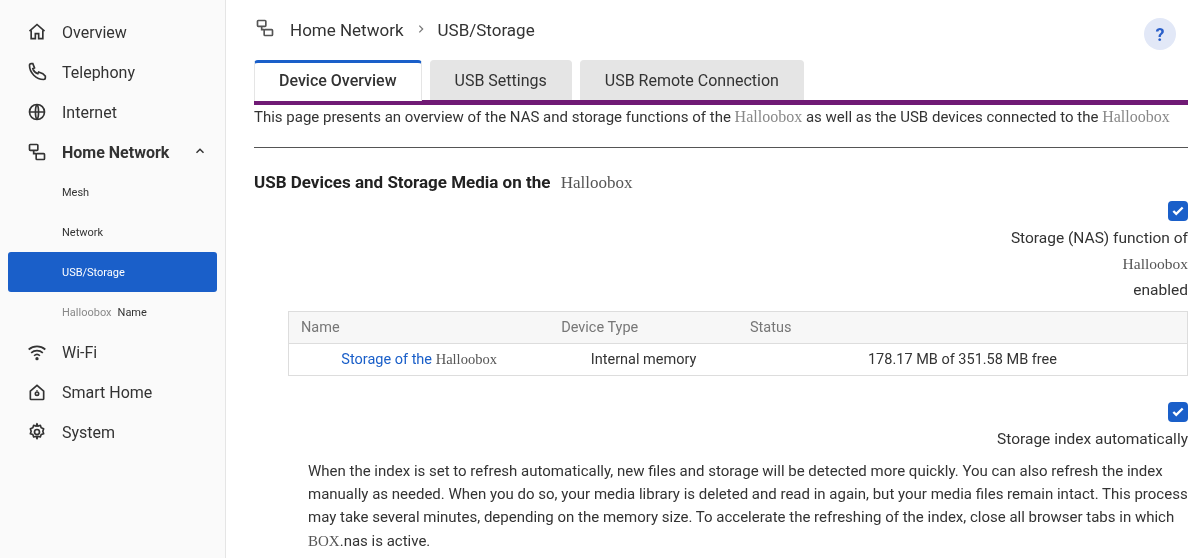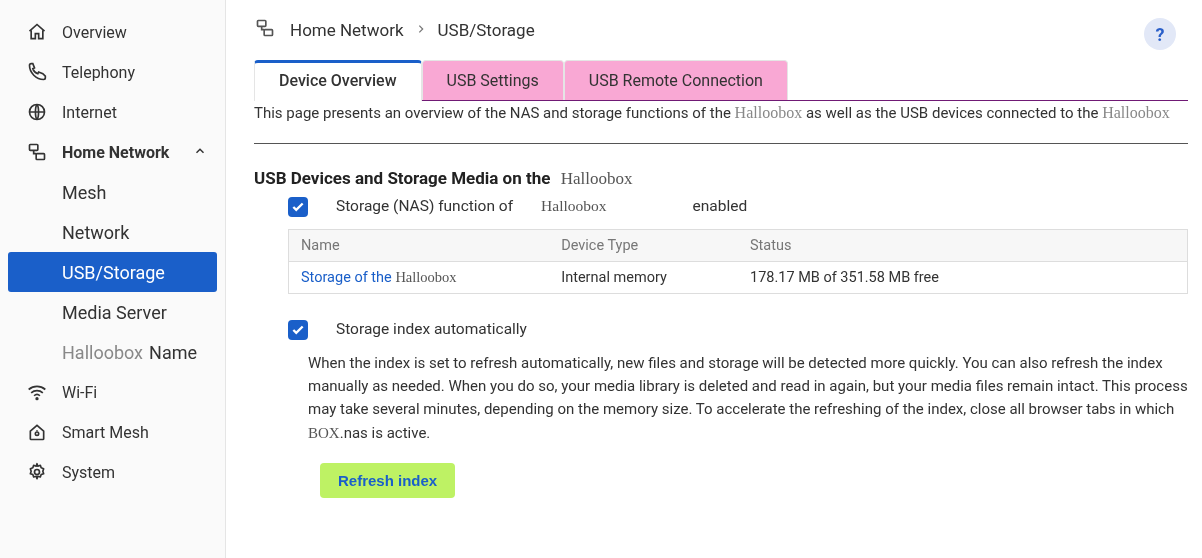--- a/index.html
+++ b/index.html
@@ -41,21 +41,21 @@
   font-weight: 700;
 }
 .sidebar .chevron {
   margin-left: auto;
 }
 .sidebar .subitem {
   display: flex;
   align-items: center;
   height: 40px;
   padding-left: 62px;
-  font-size: 18px;
+  font-size: 11px;
   color: #333;
   cursor: pointer;
 }
 .sidebar .subitem.selected {
   background: #1a5fc9;
   color: #fff;
   border-radius: 3px;
   margin: 0 8px;
   padding-left: 54px;
 }
@@ -102,27 +102,28 @@
   color: #2a5fc9;
   font-weight: 700;
   font-size: 18px;
   display: flex;
   align-items: center;
   justify-content: center;
   cursor: pointer;
 }
 .tabs {
   display: flex;
-  border-bottom: 1px solid #701a75;
+  gap: 8px;
+  border-bottom: 5px solid #701a75;
 }
 .tab {
   padding: 10px 24px;
   font-size: 16px;
   color: #333;
-  background: #f9a8d4;
+  background: #e5e5e5;
   border: 1px solid #e5e5e5;
   border-bottom: none;
   border-radius: 4px 4px 0 0;
   cursor: pointer;
   position: relative;
 }
 .tab.active {
   background: #fff;
   font-weight: 500;
   border-top: 3px solid #1a5fc9;
@@ -155,24 +156,25 @@
   font-weight: 400;
   color: #555;
   font-family: "Times New Roman", serif;
   margin-left: 6px;
 }
 .content-indent {
   padding-left: 34px;
 }
 .checkbox-row {
   display: flex;
-  align-items: flex-start;
-  gap: 28px;
+  align-items: flex-end;
+  gap: 8px;
   margin-bottom: 12px;
   font-size: 15.5px;
+  flex-direction: column;
 }
 .checkbox {
   width: 20px;
   height: 20px;
   border-radius: 4px;
   background: #1a5fc9;
   display: flex;
   align-items: center;
   justify-content: center;
   color: #fff;
@@ -202,20 +204,21 @@
 .table thead {
   background: #f7f7f7;
 }
 .table th {
   color: #777;
   font-weight: 400;
   border-bottom: 1px solid #ddd;
 }
 .table td {
   color: #333;
+  text-align: center;
 }
 .table td.link-cell a {
   color: #1a5fc9;
   text-decoration: none;
   cursor: pointer;
 }
 .table td.link-cell .device-name {
   color: #555;
   font-family: "Times New Roman", serif;
 }
@@ -297,23 +300,20 @@
 
   <div class="subitem">
     <span>Mesh</span>
   </div>
   <div class="subitem">
     <span>Network</span>
   </div>
   <div class="subitem selected">
     <span>USB/Storage</span>
   </div>
-  <div class="subitem">
-    <span>Media Server</span>
-  </div>
   <div class="subitem muted">
     <span>Halloobox</span>
     <span class="suffix">Name</span>
   </div>
 
   <div class="item">
     <span class="icon">
       <svg width="20" height="20" viewBox="0 0 24 24" fill="none" stroke="currentColor" stroke-width="2">
           <path d="M2 9c6-5 14-5 20 0"></path>
           <path d="M5 13c4-3.5 10-3.5 14 0"></path>
@@ -325,21 +325,21 @@
   </div>
 
   <div class="item">
     <span class="icon">
       <svg width="20" height="20" viewBox="0 0 24 24" fill="none" stroke="currentColor" stroke-width="2">
           <path d="M4 11l8-7 8 7v9a1 1 0 0 1-1 1H5a1 1 0 0 1-1-1z"></path>
           <circle cx="12" cy="14" r="2"></circle>
           <path d="M12 11v-1"></path>
         </svg>
     </span>
-    <span>Smart Mesh</span>
+    <span>Smart Home</span>
   </div>
 
 
   <div class="item">
     <span class="icon">
       <svg width="20" height="20" viewBox="0 0 24 24" fill="none" stroke="currentColor" stroke-width="2">
           <circle cx="12" cy="12" r="3"></circle>
           <path d="M12 2l1 3 3-1 1 3 3 1-1 3 1 3-3 1-1 3-3-1-1 3-1-3-3 1-1-3-3-1 1-3-1-3 3-1 1-3 3 1z" stroke-linejoin="round"></path>
         </svg>
     </span>

